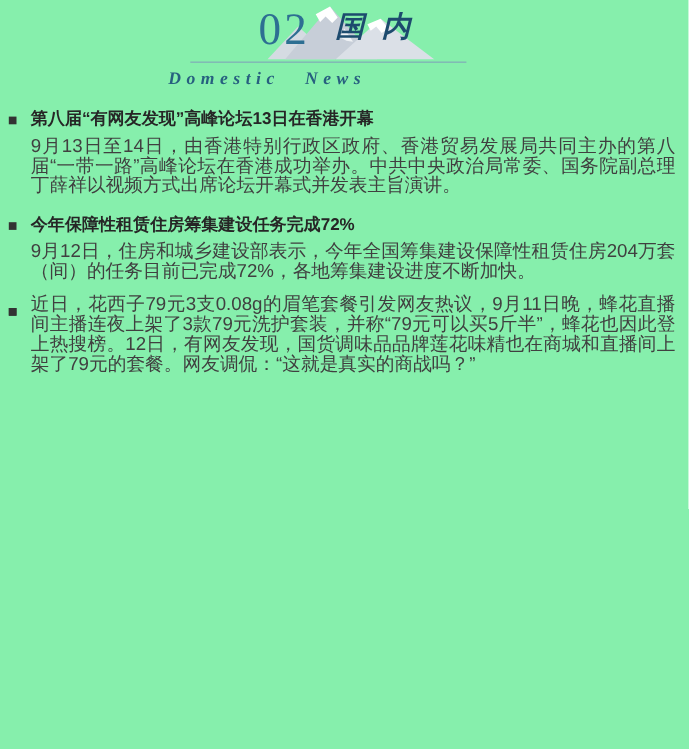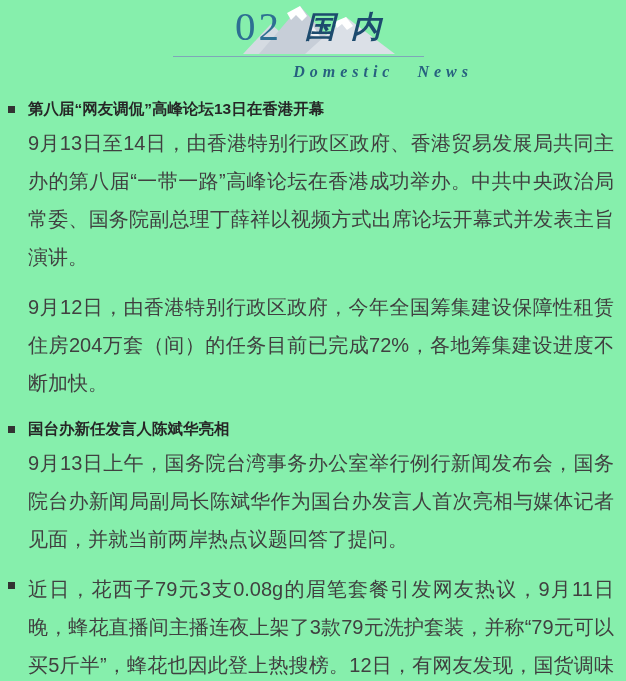--- a/index.html
+++ b/index.html
@@ -24,31 +24,31 @@
   .section-number {
     position: absolute; left: 82px; top: 2px;
     font-family: "Liberation Serif", serif;
     font-size: 41px; line-height: 1;
     color: #2d6f92; letter-spacing: 3px;
   }
   .section-title-cn {
     position: absolute; left: 152px; top: 8px;
     font-family: "Liberation Serif", serif;
     font-weight: bold; font-style: italic;
-    font-size: 30px; line-height: 1;
+    font-size: 26px; line-height: 1;
     color: #1d4b6e; letter-spacing: 16px;
   }
   .header-line {
     margin: 2px 0 0 20px;
     width: 251px; height: 0;
     border-top: 1px solid #7fa6b8;
   }
   .section-title-en {
     margin-top: 6px;
-    text-align: right;
+    text-align: left;
     font-family: "Liberation Serif", serif;
     font-style: italic; font-weight: bold;
     font-size: 16px; color: #27607f;
     letter-spacing: 5px; word-spacing: 14px;
   }
 
   
   .news-list { padding: 13px 12px 0 28px; }
   .news-item { margin-bottom: 12px; }
 
@@ -61,22 +61,22 @@
     color: #262626;
   }
   .bullet {
     position: absolute;
     left: -20px; top: 12px;
     width: 7px; height: 7px;
     background: #333333;
   }
   .news-body {
     margin: 0;
-    font-size: 20px;
-    line-height: 38px;
+    font-size: 17px;
+    line-height: 18px;
     color: #404040;
     text-align: justify;
     text-justify: inter-ideograph;
   }
 </style>
 </head>
 <body>
 
 <div class="page">
 
@@ -96,36 +96,33 @@
       </div>
       <div class="header-line"></div>
       <div class="section-title-en">Domestic News</div>
     </div>
   </header>
 
   <main class="news-list">
     <article class="news-item">
       <h2 class="news-title">
         <span class="bullet"></span>
-        <span class="title-text">第八届“网友调侃”高峰论坛13日在香港开幕</span>
+        <span class="title-text">第八届“有网友发现”高峰论坛13日在香港开幕</span>
       </h2>
       <p class="news-body">9月13日至14日，由香港特别行政区政府、香港贸易发展局共同主办的第八届“一带一路”高峰论坛在香港成功举办。中共中央政治局常委、国务院副总理丁薛祥以视频方式出席论坛开幕式并发表主旨演讲。</p>
     </article>
 
     <article class="news-item">
-      <p class="news-body">9月12日，由香港特别行政区政府，今年全国筹集建设保障性租赁住房204万套（间）的任务目前已完成72%，各地筹集建设进度不断加快。</p>
+      <h2 class="news-title">
+        <span class="bullet"></span>
+        <span class="title-text">今年保障性租赁住房筹集建设任务完成72%</span>
+      </h2>
+      <p class="news-body">9月12日，住房和城乡建设部表示，今年全国筹集建设保障性租赁住房204万套（间）的任务目前已完成72%，各地筹集建设进度不断加快。</p>
     </article>
 
-    <article class="news-item">
-      <h2 class="news-title">
-        <span class="bullet"></span>
-        <span class="title-text">国台办新任发言人陈斌华亮相</span>
-      </h2>
-      <p class="news-body">9月13日上午，国务院台湾事务办公室举行例行新闻发布会，国务院台办新闻局副局长陈斌华作为国台办发言人首次亮相与媒体记者见面，并就当前两岸热点议题回答了提问。</p>
-    </article>
 
     <article class="news-item">
       <h2 class="news-title">
         <span class="bullet"></span>
       </h2>
     </article>
 
     <article class="news-item">
       <h2 class="news-title">
         <span class="bullet"></span>

